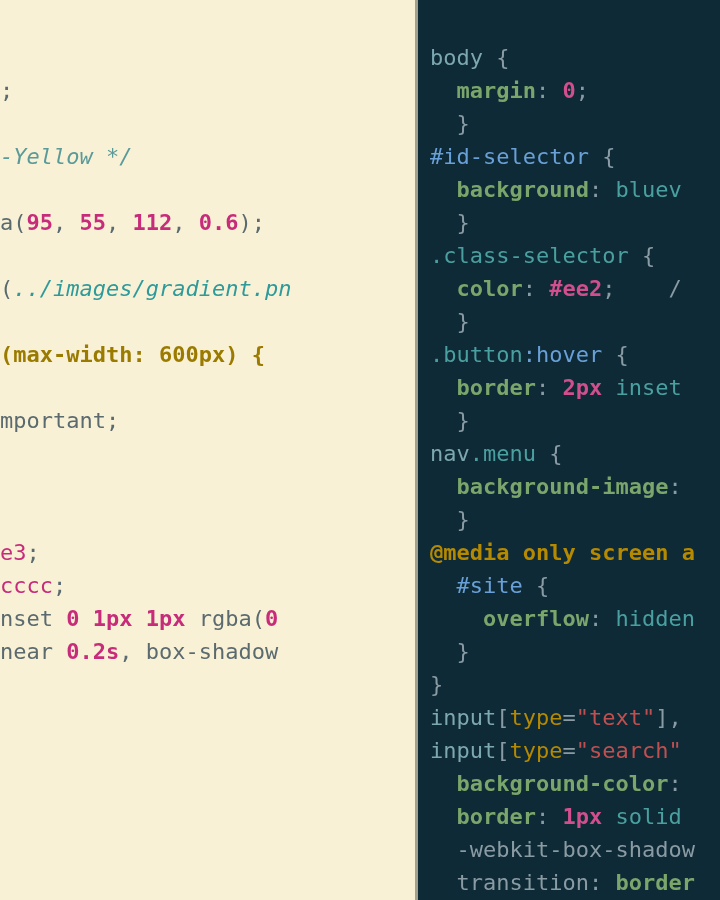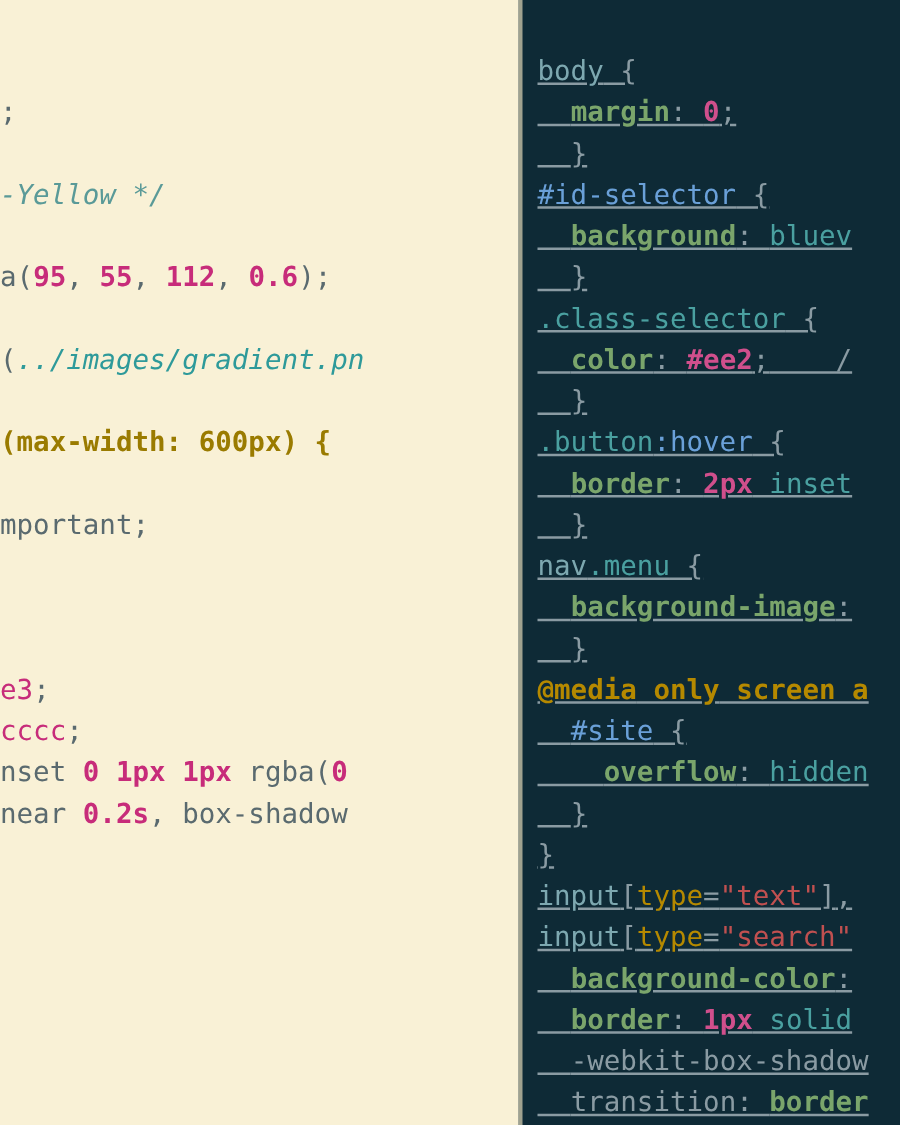--- a/index.html
+++ b/index.html
@@ -22,21 +22,20 @@
     width: 415px;
     background: #f9f1d6;
     color: #5a6a6f;
   }
   .pane-right {
     flex: 1;
     background: #0e2a36;
     color: #8a9ba3;
     border-left: 3px solid #a0a28f;
     padding-left: 12px;
-    text-decoration: underline;
   }
   
   .l-pun { color: #5a6a6f; }
   .l-num { color: #c72c7a; font-weight: bold; }
   .l-str { color: #2e9a9a; font-style: italic; }
   .l-com { color: #5a9a98; font-style: italic; }
   .l-kw  { color: #9a7b00; font-weight: bold; }
   .l-fn  { color: #5a6a6f; }
   .l-hex { color: #c72c7a; }
   

